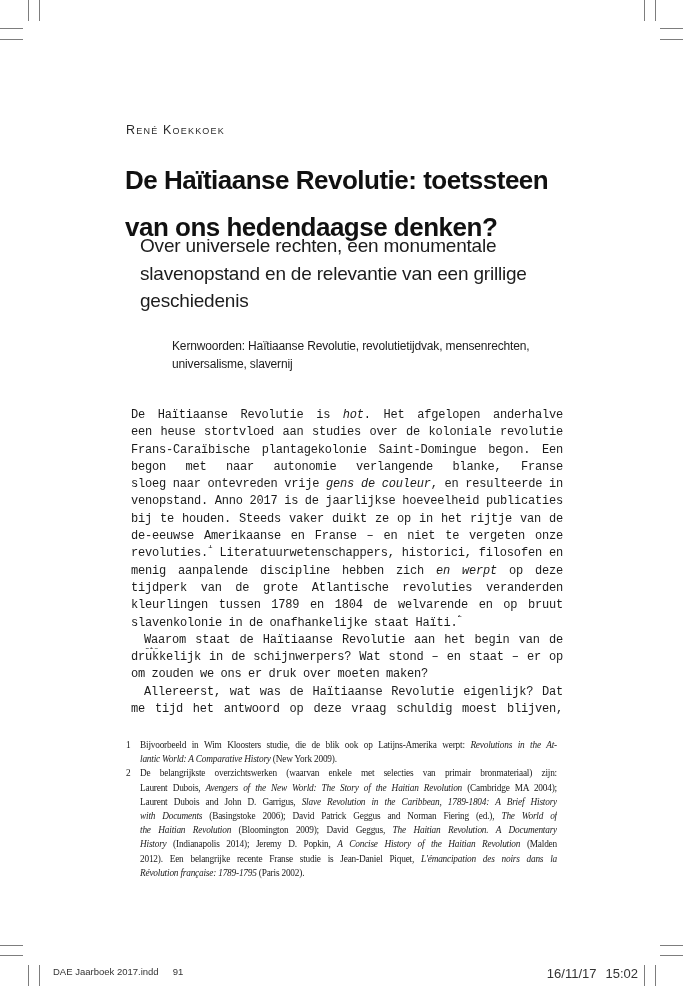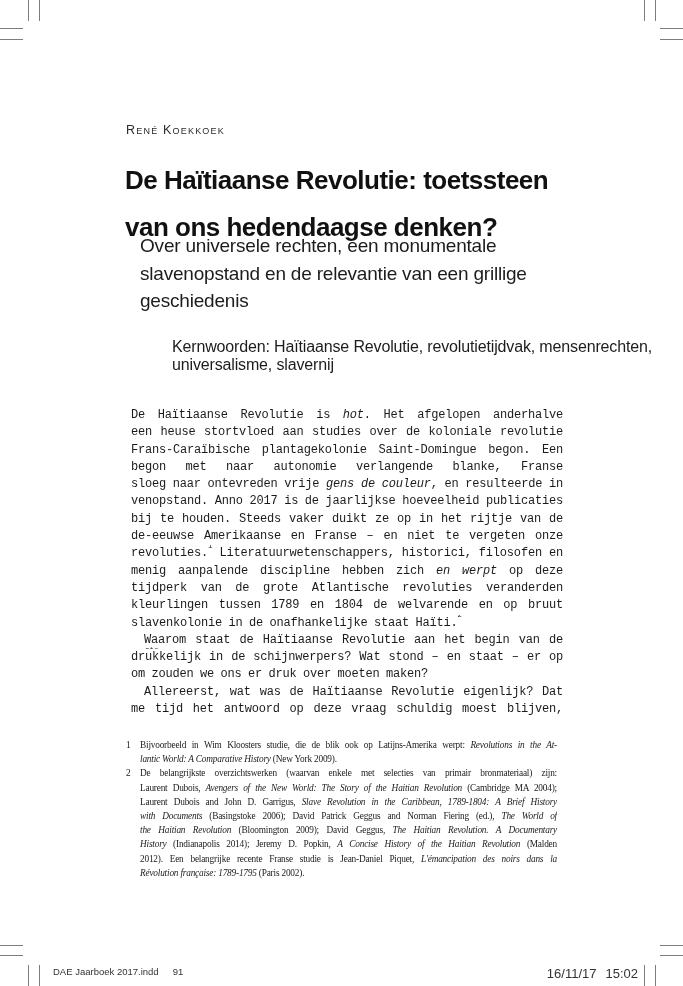--- a/index.html
+++ b/index.html
@@ -22,21 +22,21 @@
     font-size:26px; line-height:47px; font-weight:bold; letter-spacing:-0.5px;
     color:#111111; white-space:pre;
   }
   .subtitle {
     position:absolute; left:140px; top:232px; margin:0;
     font-size:19px; line-height:27.5px; font-weight:normal; letter-spacing:-0.2px;
     color:#1c1c1c; white-space:pre;
   }
   .keywords {
     position:absolute; left:172px; top:338px;
-    font-size:16px; line-height:17.5px; letter-spacing:-0.15px;
+    font-size:12px; line-height:17.5px; letter-spacing:-0.15px;
     color:#1c1c1c; white-space:pre;
   }
   
   .body-text {
     position:absolute; left:131px; top:407px; width:432px;
     font-family:Liberation Mono, monospace;
     font-size:12px; line-height:17.3px; letter-spacing:-0.2px; word-spacing:-0.5px;
     color:#1b1b1b;
   }
   .tline { text-align:justify; text-align-last:justify; height:17.3px; overflow:hidden; }

